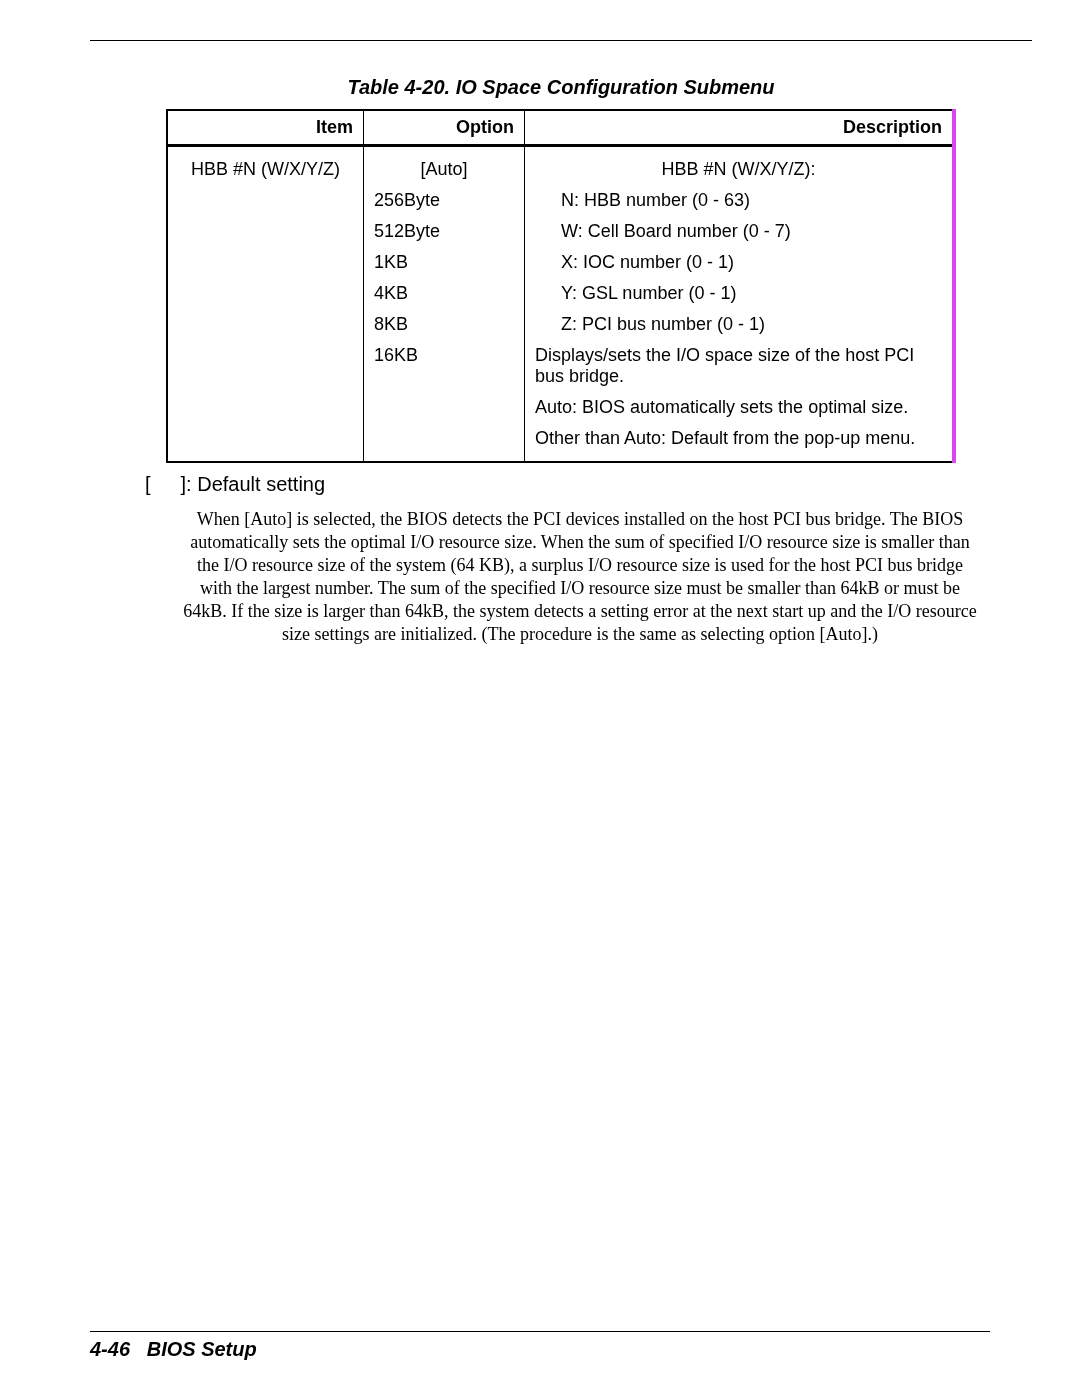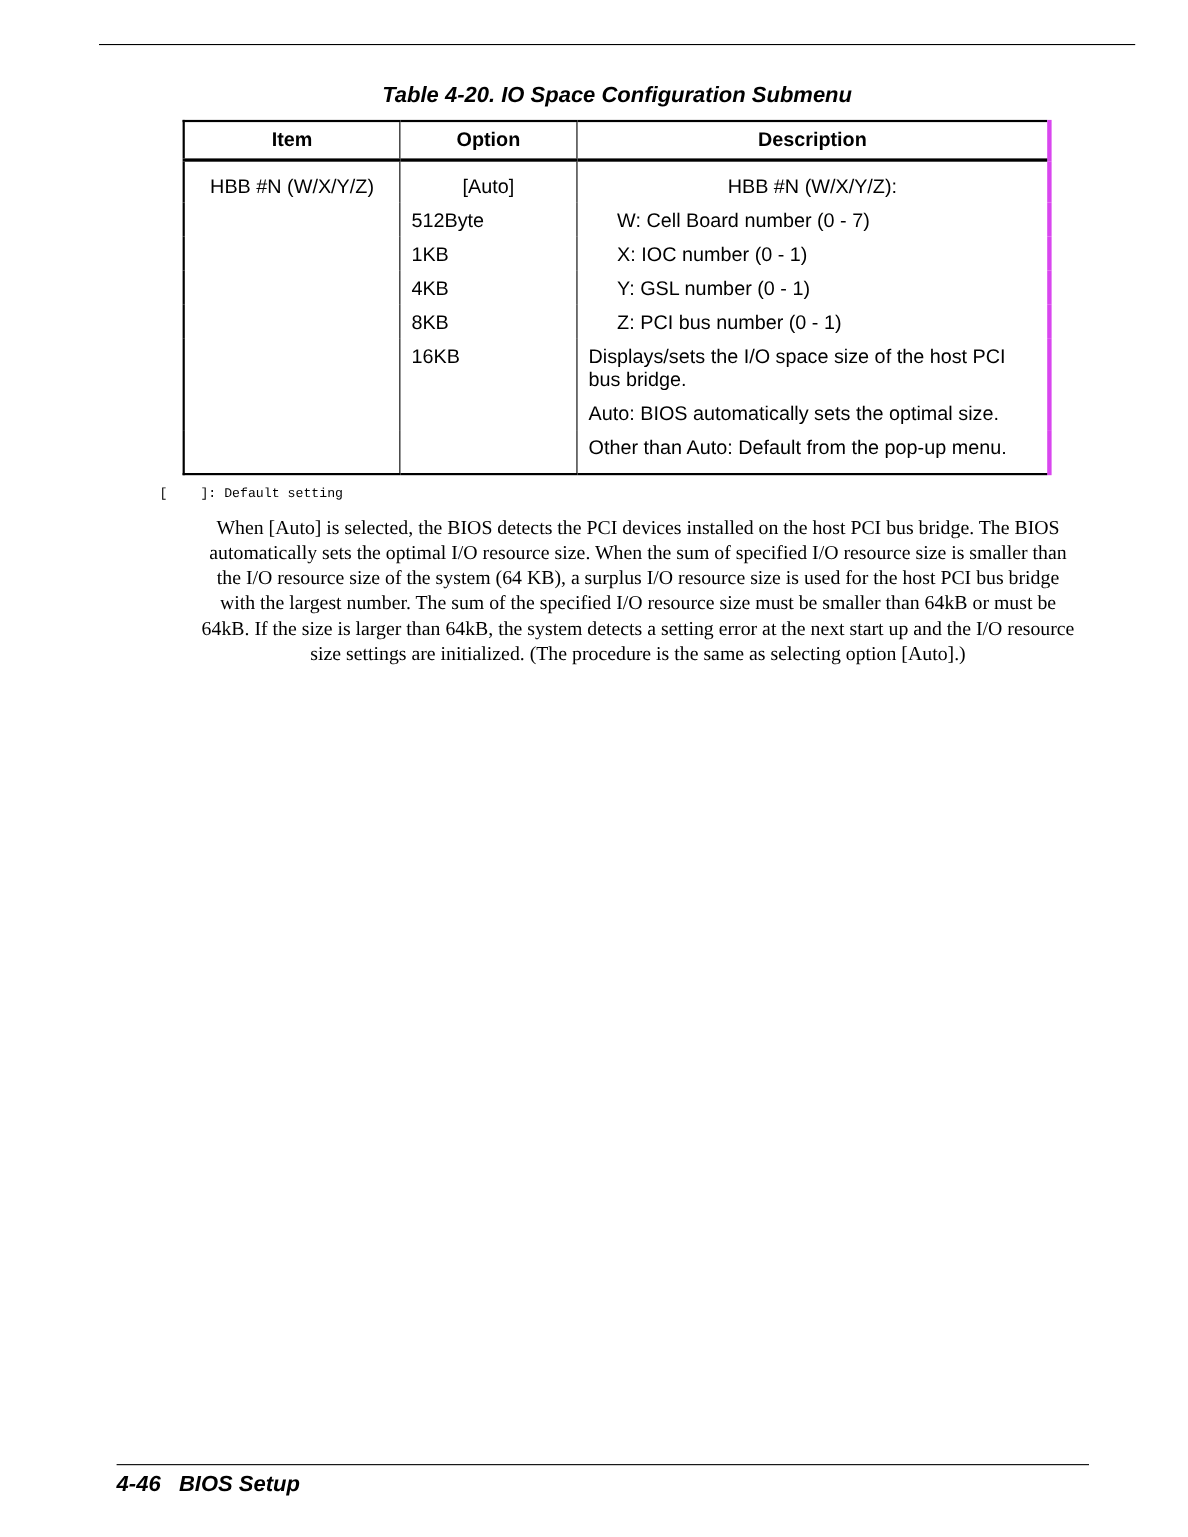--- a/index.html
+++ b/index.html
@@ -29,21 +29,21 @@
     margin-bottom: 10px;
   }
   table.config {
     border-collapse: collapse;
     width: 790px;
     margin: 0 auto 10px auto;
     font-family: Arial, Helvetica, sans-serif;
     font-size: 18px;
   }
   table.config th {
-    text-align: center;
+    text-align: right;
     font-weight: bold;
     padding: 6px 10px;
     border-top: 2px solid #000;
     border-bottom: 3px solid #000;
   }
   table.config th + th,
   table.config td + td {
     border-left: 1px solid #000;
   }
   table.config td {
@@ -66,40 +66,40 @@
   }
   table.config th:last-child,
   table.config td:last-child {
     border-right: 4px solid #d946ef;
   }
   .indent {
     padding-left: 26px;
     display: inline-block;
   }
   .default-note {
-    font-family: Liberation Mono, monospace;
-    font-size: 12px;
+    font-family: Liberation Sans, sans-serif;
+    font-size: 20px;
     margin-left: 55px;
     margin-top: 8px;
   }
   .default-note .gap {
     display: inline-block;
     width: 30px;
   }
   .body-text {
     font-family: "Times New Roman", Times, serif;
     font-size: 18px;
     line-height: 1.28;
     margin: 12px 0 0 90px;
     width: 800px;
     text-align: center;
   }
   .footer {
     position: absolute;
-    left: 106px;
+    left: 90px;
     right: 90px;
     bottom: 36px;
   }
   .footer-rule {
     border-top: 1px solid #000;
     margin-bottom: 6px;
   }
   .footer-text {
     font-family: Arial, Helvetica, sans-serif;
     font-weight: bold;
@@ -121,20 +121,25 @@
         <th>Item</th>
         <th>Option</th>
         <th>Description</th>
       </tr>
     </thead>
     <tbody>
       <tr>
         <td>HBB #N (W/X/Y/Z)</td>
         <td>[Auto]</td>
         <td>HBB #N (W/X/Y/Z):</td>
+      </tr>
+      <tr>
+        <td></td>
+        <td>256Byte</td>
+        <td><span class="indent">N: HBB number (0 - 63)</span></td>
       </tr>
       <tr>
         <td></td>
         <td>512Byte</td>
         <td><span class="indent">W: Cell Board number (0 - 7)</span></td>
       </tr>
       <tr>
         <td></td>
         <td>1KB</td>
         <td><span class="indent">X: IOC number (0 - 1)</span></td>

